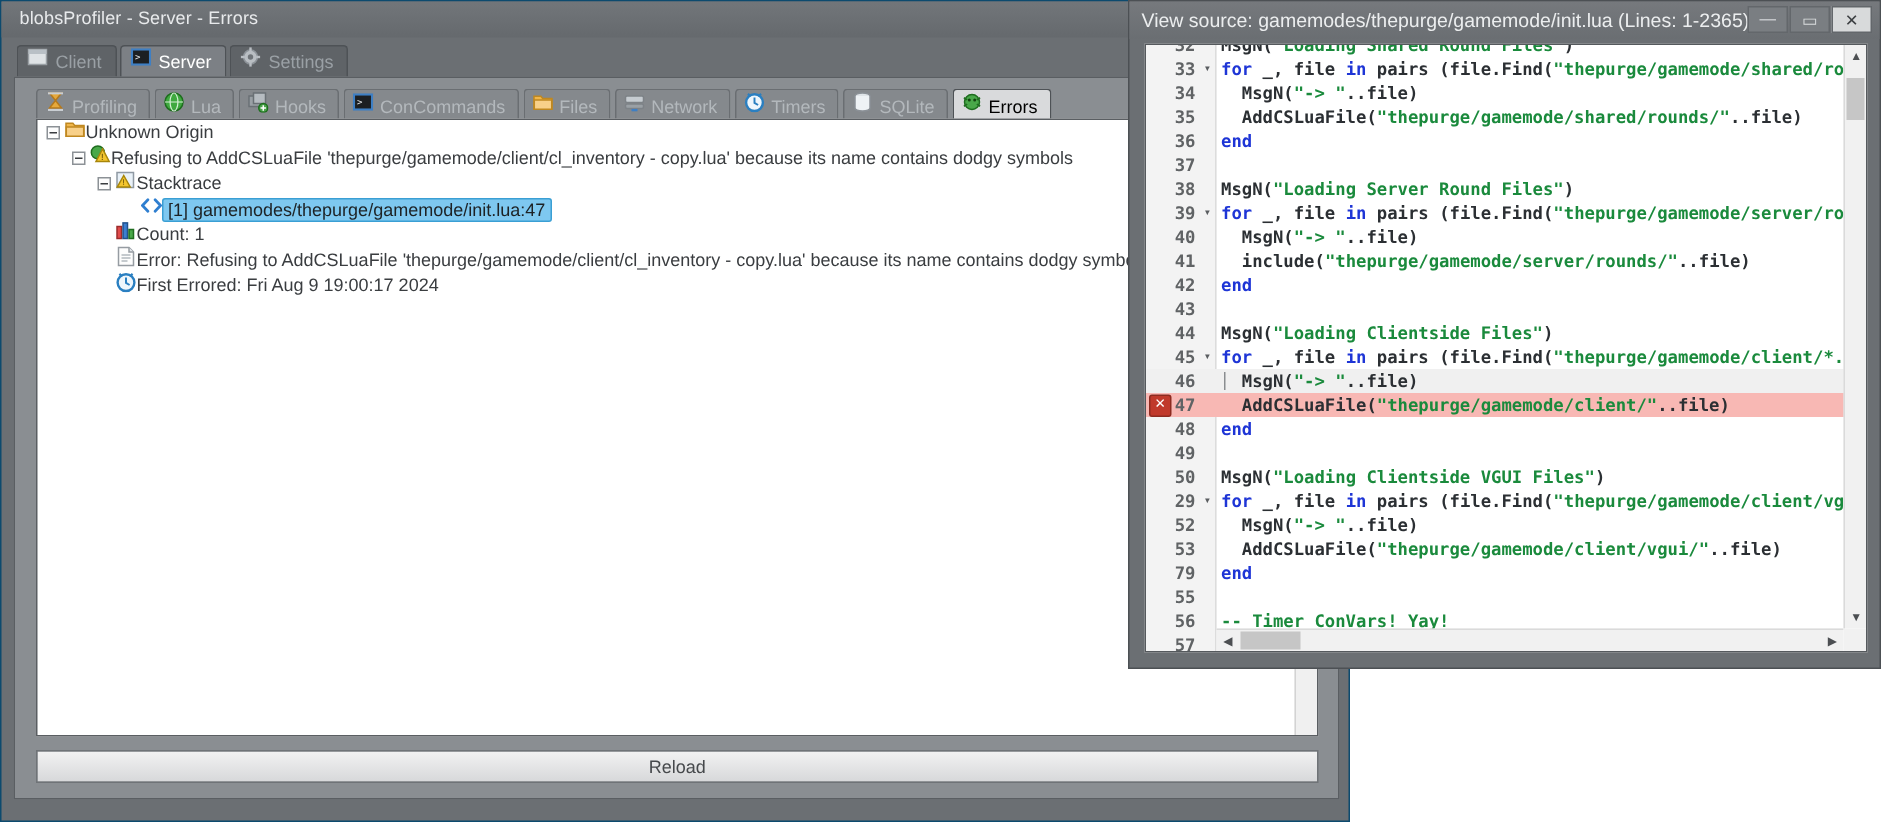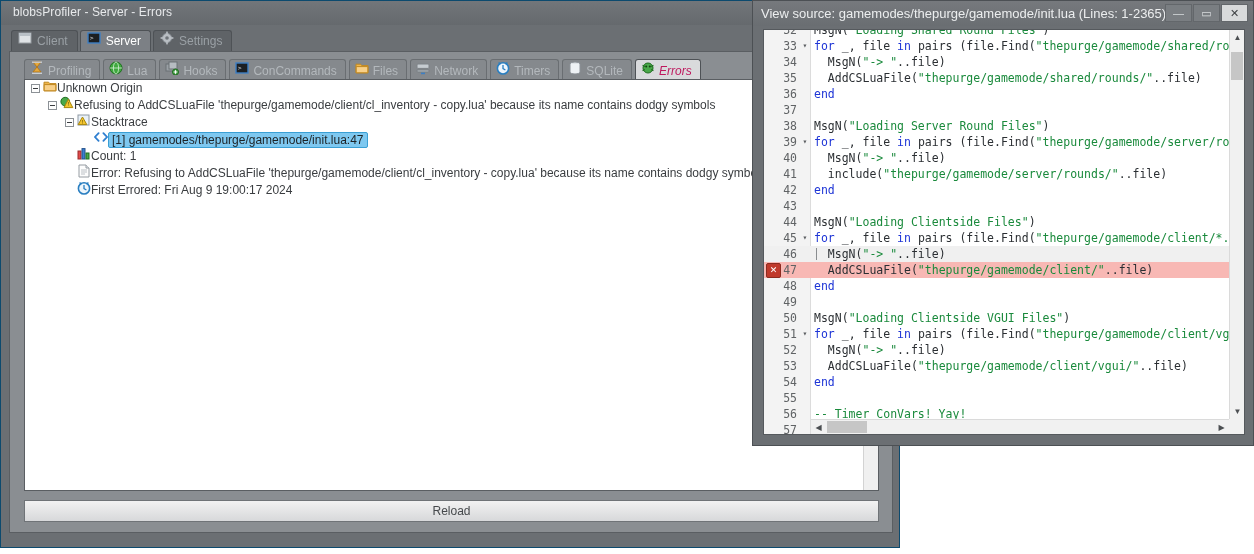--- a/index.html
+++ b/index.html
@@ -26,21 +26,21 @@
   
   .main-inset{position:absolute;left:8px;top:50px;width:884px;height:482px;
     background:#8a8e92;border:1px solid #5a5e62;box-sizing:border-box;}
 
   
   .subtabs{position:absolute;left:14px;top:7px;height:22px;display:flex;}
   .stab{height:22px;margin-right:3px;padding:0 8px 0 5px;box-sizing:border-box;
     background:#85898d;border:1px solid #6a6e72;border-bottom:none;border-radius:3px 3px 0 0;
     font-size:12px;color:#b3b8bc;line-height:20px;display:flex;align-items:center;gap:4px;
     cursor:pointer;white-space:nowrap;}
-  .stab.sel{background:#d9dadc;color:#be185d;border-color:#4e5256;font-style:italic;}
+  .stab.sel{background:#d9dadc;color:#000000;border-color:#4e5256;}
 
   
   .tree-panel{position:absolute;left:14px;top:27px;width:855px;height:412px;
     background:#ffffff;border:1px solid #5a5e62;box-sizing:border-box;overflow:hidden;}
   .tree-scroll{position:absolute;right:0;top:0;width:15px;height:100%;
     background:#f0f0f0;border-left:1px solid #d3d3d3;box-sizing:border-box;}
 
   .trow{position:relative;height:17px;line-height:17px;font-size:12px;color:#3a3d40;
     white-space:nowrap;display:flex;align-items:center;}
   .expander{width:9px;height:9px;border:1px solid #8c9196;background:#fdfdfd;
@@ -292,44 +292,44 @@
       <div class="src-title">View source: gamemodes/thepurge/gamemode/init.lua (Lines: 1-2365)</div>
       <div class="winbtns">
         <div class="wbtn">—</div>
         <div class="wbtn">▭</div>
         <div class="wbtn close">✕</div>
       </div>
     </div>
 
     <div class="code-area">
       <div class="gutter"></div>
-      <div class="codelines" id="codelines" style="top: -8px;">
+      <div class="codelines" id="codelines" style="top: -8px; font-weight: bold;">
           <div class="cl"><span class="num">32</span><span class="txt"><span class="p">MsgN(</span><span class="s">"Loading Shared Round Files"</span><span class="p">)</span></span></div>
           <div class="cl"><span class="num">33</span><span class="fold">▾</span><span class="txt"><span class="k">for</span><span class="p"> _, file </span><span class="k">in</span><span class="p"> pairs (file.Find(</span><span class="s">"thepurge/gamemode/shared/roun</span></span></div>
           <div class="cl"><span class="num">34</span><span class="txt"><span class="p">  MsgN(</span><span class="s">"-&gt; "</span><span class="p">..file)</span></span></div>
           <div class="cl"><span class="num">35</span><span class="txt"><span class="p">  AddCSLuaFile(</span><span class="s">"thepurge/gamemode/shared/rounds/"</span><span class="p">..file)</span></span></div>
           <div class="cl"><span class="num">36</span><span class="txt"><span class="k">end</span></span></div>
           <div class="cl"><span class="num">37</span><span class="txt"></span></div>
           <div class="cl"><span class="num">38</span><span class="txt"><span class="p">MsgN(</span><span class="s">"Loading Server Round Files"</span><span class="p">)</span></span></div>
           <div class="cl"><span class="num">39</span><span class="fold">▾</span><span class="txt"><span class="k">for</span><span class="p"> _, file </span><span class="k">in</span><span class="p"> pairs (file.Find(</span><span class="s">"thepurge/gamemode/server/roun</span></span></div>
           <div class="cl"><span class="num">40</span><span class="txt"><span class="p">  MsgN(</span><span class="s">"-&gt; "</span><span class="p">..file)</span></span></div>
           <div class="cl"><span class="num">41</span><span class="txt"><span class="p">  include(</span><span class="s">"thepurge/gamemode/server/rounds/"</span><span class="p">..file)</span></span></div>
           <div class="cl"><span class="num">42</span><span class="txt"><span class="k">end</span></span></div>
           <div class="cl"><span class="num">43</span><span class="txt"></span></div>
           <div class="cl"><span class="num">44</span><span class="txt"><span class="p">MsgN(</span><span class="s">"Loading Clientside Files"</span><span class="p">)</span></span></div>
           <div class="cl"><span class="num">45</span><span class="fold">▾</span><span class="txt"><span class="k">for</span><span class="p"> _, file </span><span class="k">in</span><span class="p"> pairs (file.Find(</span><span class="s">"thepurge/gamemode/client/*.lu</span></span></div>
           <div class="cl cur"><span class="num">46</span><span class="bar"></span><span class="txt"><span class="p">  MsgN(</span><span class="s">"-&gt; "</span><span class="p">..file)</span></span></div>
           <div class="cl hl"><span class="err">✕</span><span class="num">47</span><span class="txt"><span class="p">  AddCSLuaFile(</span><span class="s">"thepurge/gamemode/client/"</span><span class="p">..file)</span></span></div>
           <div class="cl"><span class="num">48</span><span class="txt"><span class="k">end</span></span></div>
           <div class="cl"><span class="num">49</span><span class="txt"></span></div>
           <div class="cl"><span class="num">50</span><span class="txt"><span class="p">MsgN(</span><span class="s">"Loading Clientside VGUI Files"</span><span class="p">)</span></span></div>
-          <div class="cl"><span class="num">51</span><span class="fold">▾</span><span class="txt"><span class="k">for</span><span class="p"> _, file </span><span class="k">in</span><span class="p"> pairs (file.Find(</span><span class="s">"thepurge/gamemode/client/vgui</span></span></div>
+          <div class="cl"><span class="num">29</span><span class="fold">▾</span><span class="txt"><span class="k">for</span><span class="p"> _, file </span><span class="k">in</span><span class="p"> pairs (file.Find(</span><span class="s">"thepurge/gamemode/client/vgui</span></span></div>
           <div class="cl"><span class="num">52</span><span class="txt"><span class="p">  MsgN(</span><span class="s">"-&gt; "</span><span class="p">..file)</span></span></div>
           <div class="cl"><span class="num">53</span><span class="txt"><span class="p">  AddCSLuaFile(</span><span class="s">"thepurge/gamemode/client/vgui/"</span><span class="p">..file)</span></span></div>
-          <div class="cl"><span class="num">54</span><span class="txt"><span class="k">end</span></span></div>
+          <div class="cl"><span class="num">79</span><span class="txt"><span class="k">end</span></span></div>
           <div class="cl"><span class="num">55</span><span class="txt"></span></div>
           <div class="cl"><span class="num">56</span><span class="txt"><span class="c">-- Timer ConVars! Yay!</span></span></div>
           <div class="cl"><span class="num">57</span><span class="txt"><span class="p">CreateConVar(</span><span class="s">"purge_build_time"</span><span class="p">, </span><span class="n">100</span><span class="p">, FCVAR_NOTIFY, </span><span class="s">"Time allo</span></span></div>
         </div>
 
       <div class="vscroll">
         <div class="varrow" style="top:0">▲</div>
         <div class="vthumb"></div>
         <div class="varrow" style="bottom:0">▼</div>
       </div>

